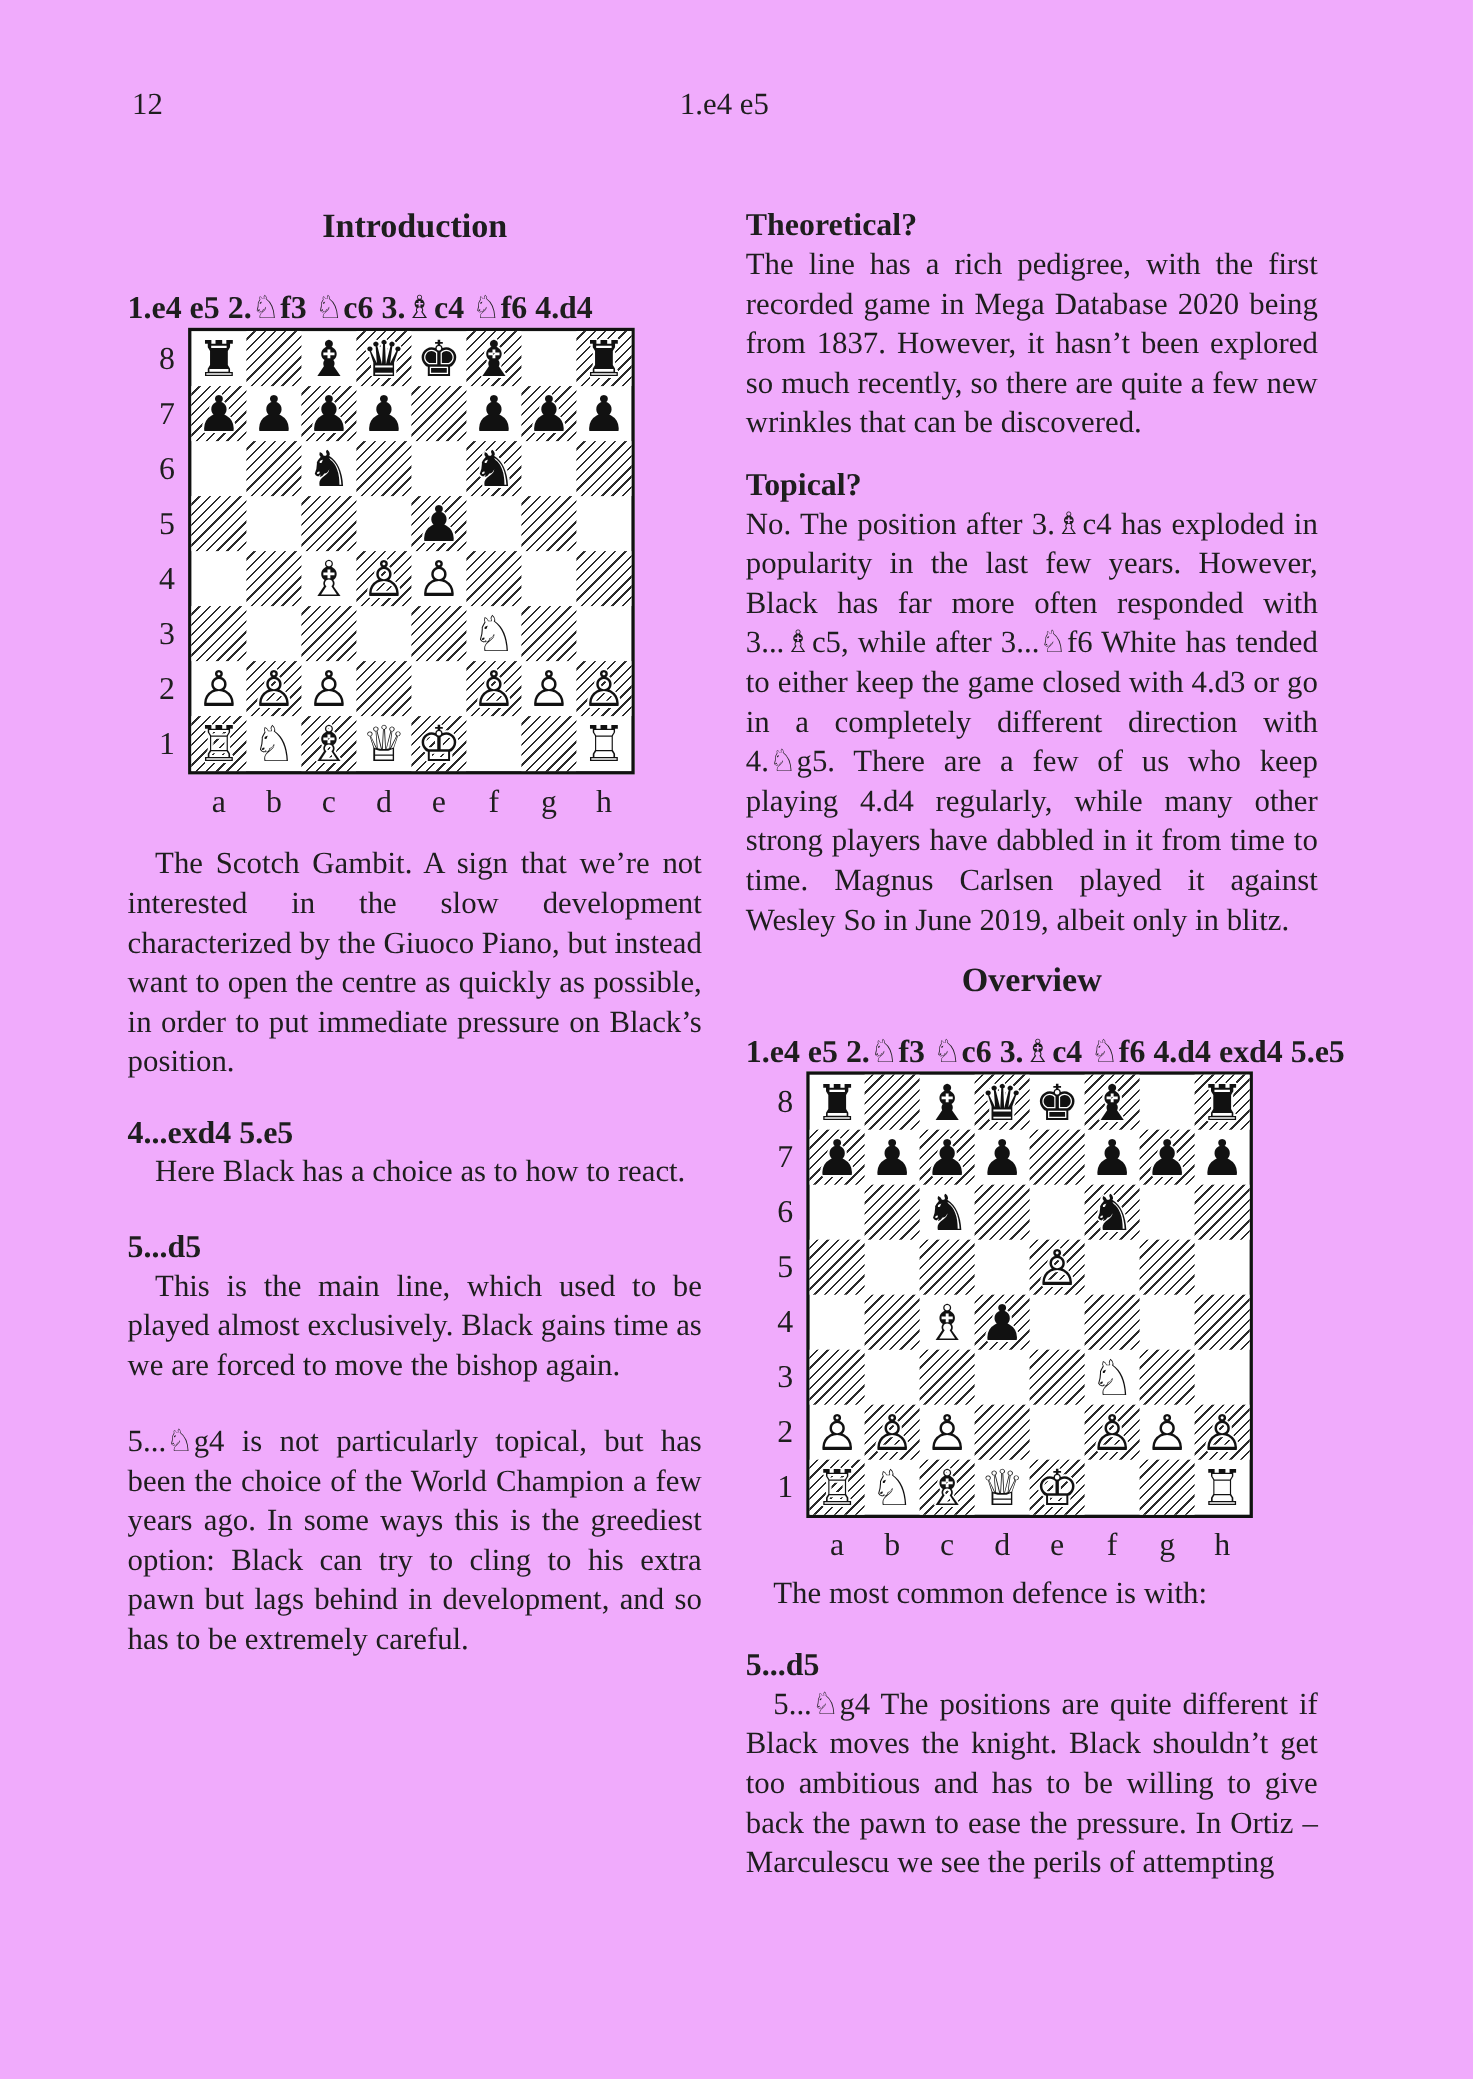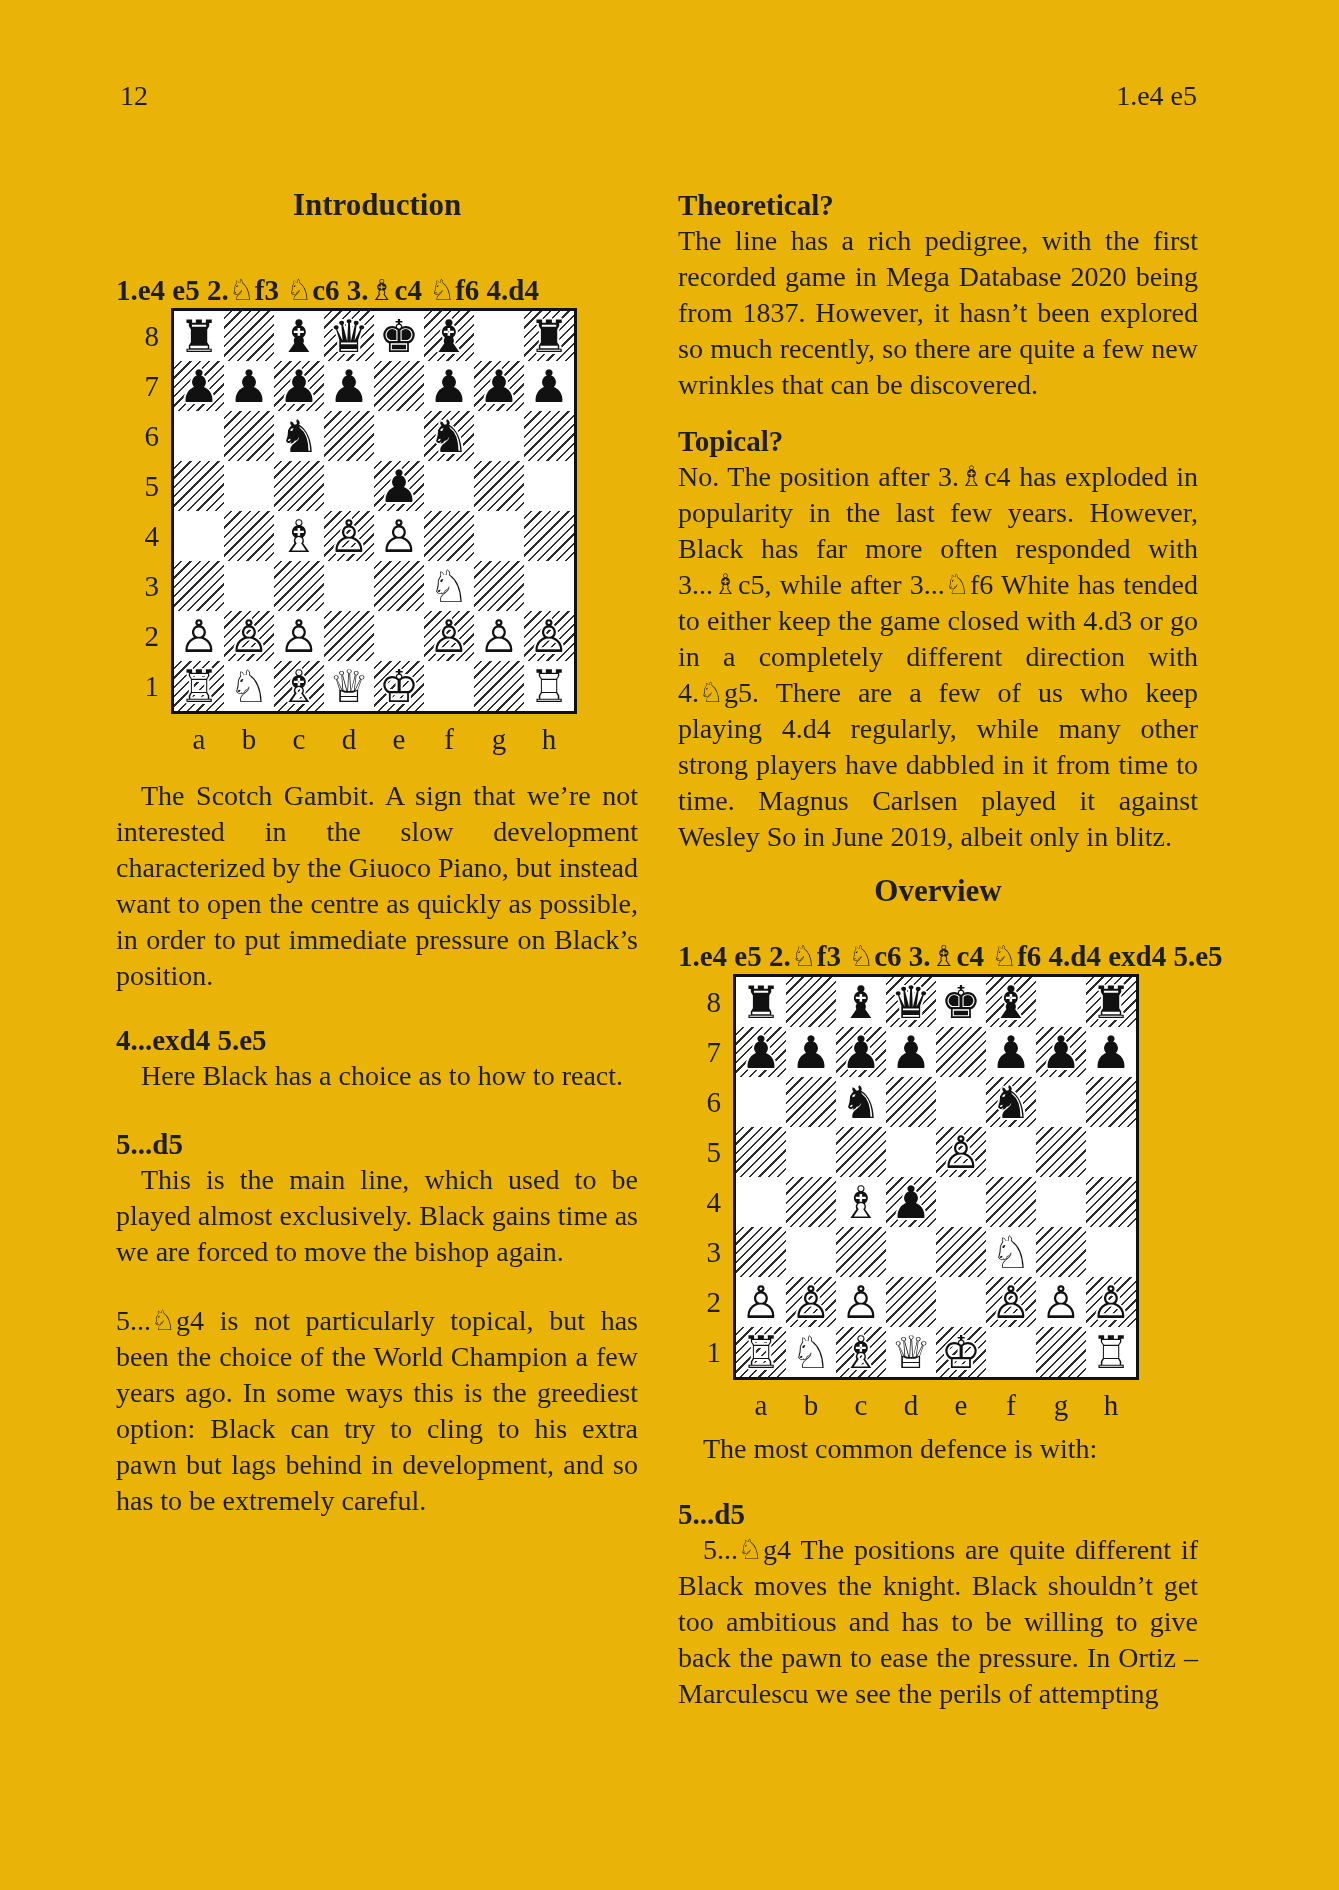--- a/index.html
+++ b/index.html
@@ -1,36 +1,36 @@
 <!DOCTYPE html>
 <html><head>
 <meta charset="utf-8">
 <style>
   html,body{margin:0;padding:0;background:#e8e8e8;}
   .page{
     position:relative;
     width:1339px;height:1890px;
-    background:#eab308;
+    background:#f0abfc;
     font-family:"Liberation Serif","DejaVu Sans",serif;
     color:#1e1e1e;
     overflow:hidden;
   }
   .runhead{position:absolute;top:80px;left:120px;width:1077px;height:40px;font-size:28px;}
   .runhead .pageno{position:absolute;left:0;top:0;}
-  .runhead .runtitle{position:absolute;left:0;top:0;width:100%;text-align:right;}
+  .runhead .runtitle{position:absolute;left:0;top:0;width:100%;text-align:center;}
   .col{position:absolute;top:187px;}
   .col-left{left:116px;width:522px;}
   .col-right{left:678px;width:520px;}
   .chapter-head{font-size:31px;font-weight:bold;line-height:36px;text-align:center;margin:0;}
   .q-head{font-size:29px;font-weight:bold;line-height:36px;margin:0;}
   .sub-head{font-size:29px;font-weight:bold;line-height:36px;margin:0;}
   .moveline{font-size:29px;font-weight:bold;line-height:36px;margin:0;white-space:nowrap;}
   .body{font-size:28px;line-height:36px;margin:0;text-align:justify;}
   .body.indent{text-indent:25px;}
-  .mt-35{margin-top:49px}.mt-33{margin-top:33px}.mt-32{margin-top:32px}
+  .mt-35{margin-top:39px}.mt-33{margin-top:33px}.mt-32{margin-top:32px}
   .mt-31{margin-top:31px}.mt-30{margin-top:20px}.mt-29{margin-top:29px}
   .mt-28{margin-top:28px}.mt-20{margin-top:20px}.mt-18{margin-top:18px}.mt-17{margin-top:7px}
 
   
   .diagram{margin:0;}
   .diag-top{display:flex;}
   .ranks{width:55px;box-sizing:border-box;padding:3px 12px 3px 0;
          display:flex;flex-direction:column;}
   .rl{height:50px;line-height:50px;text-align:right;font-size:29px;}
   .board{display:grid;grid-template-columns:repeat(8,50px);grid-template-rows:repeat(8,50px);

